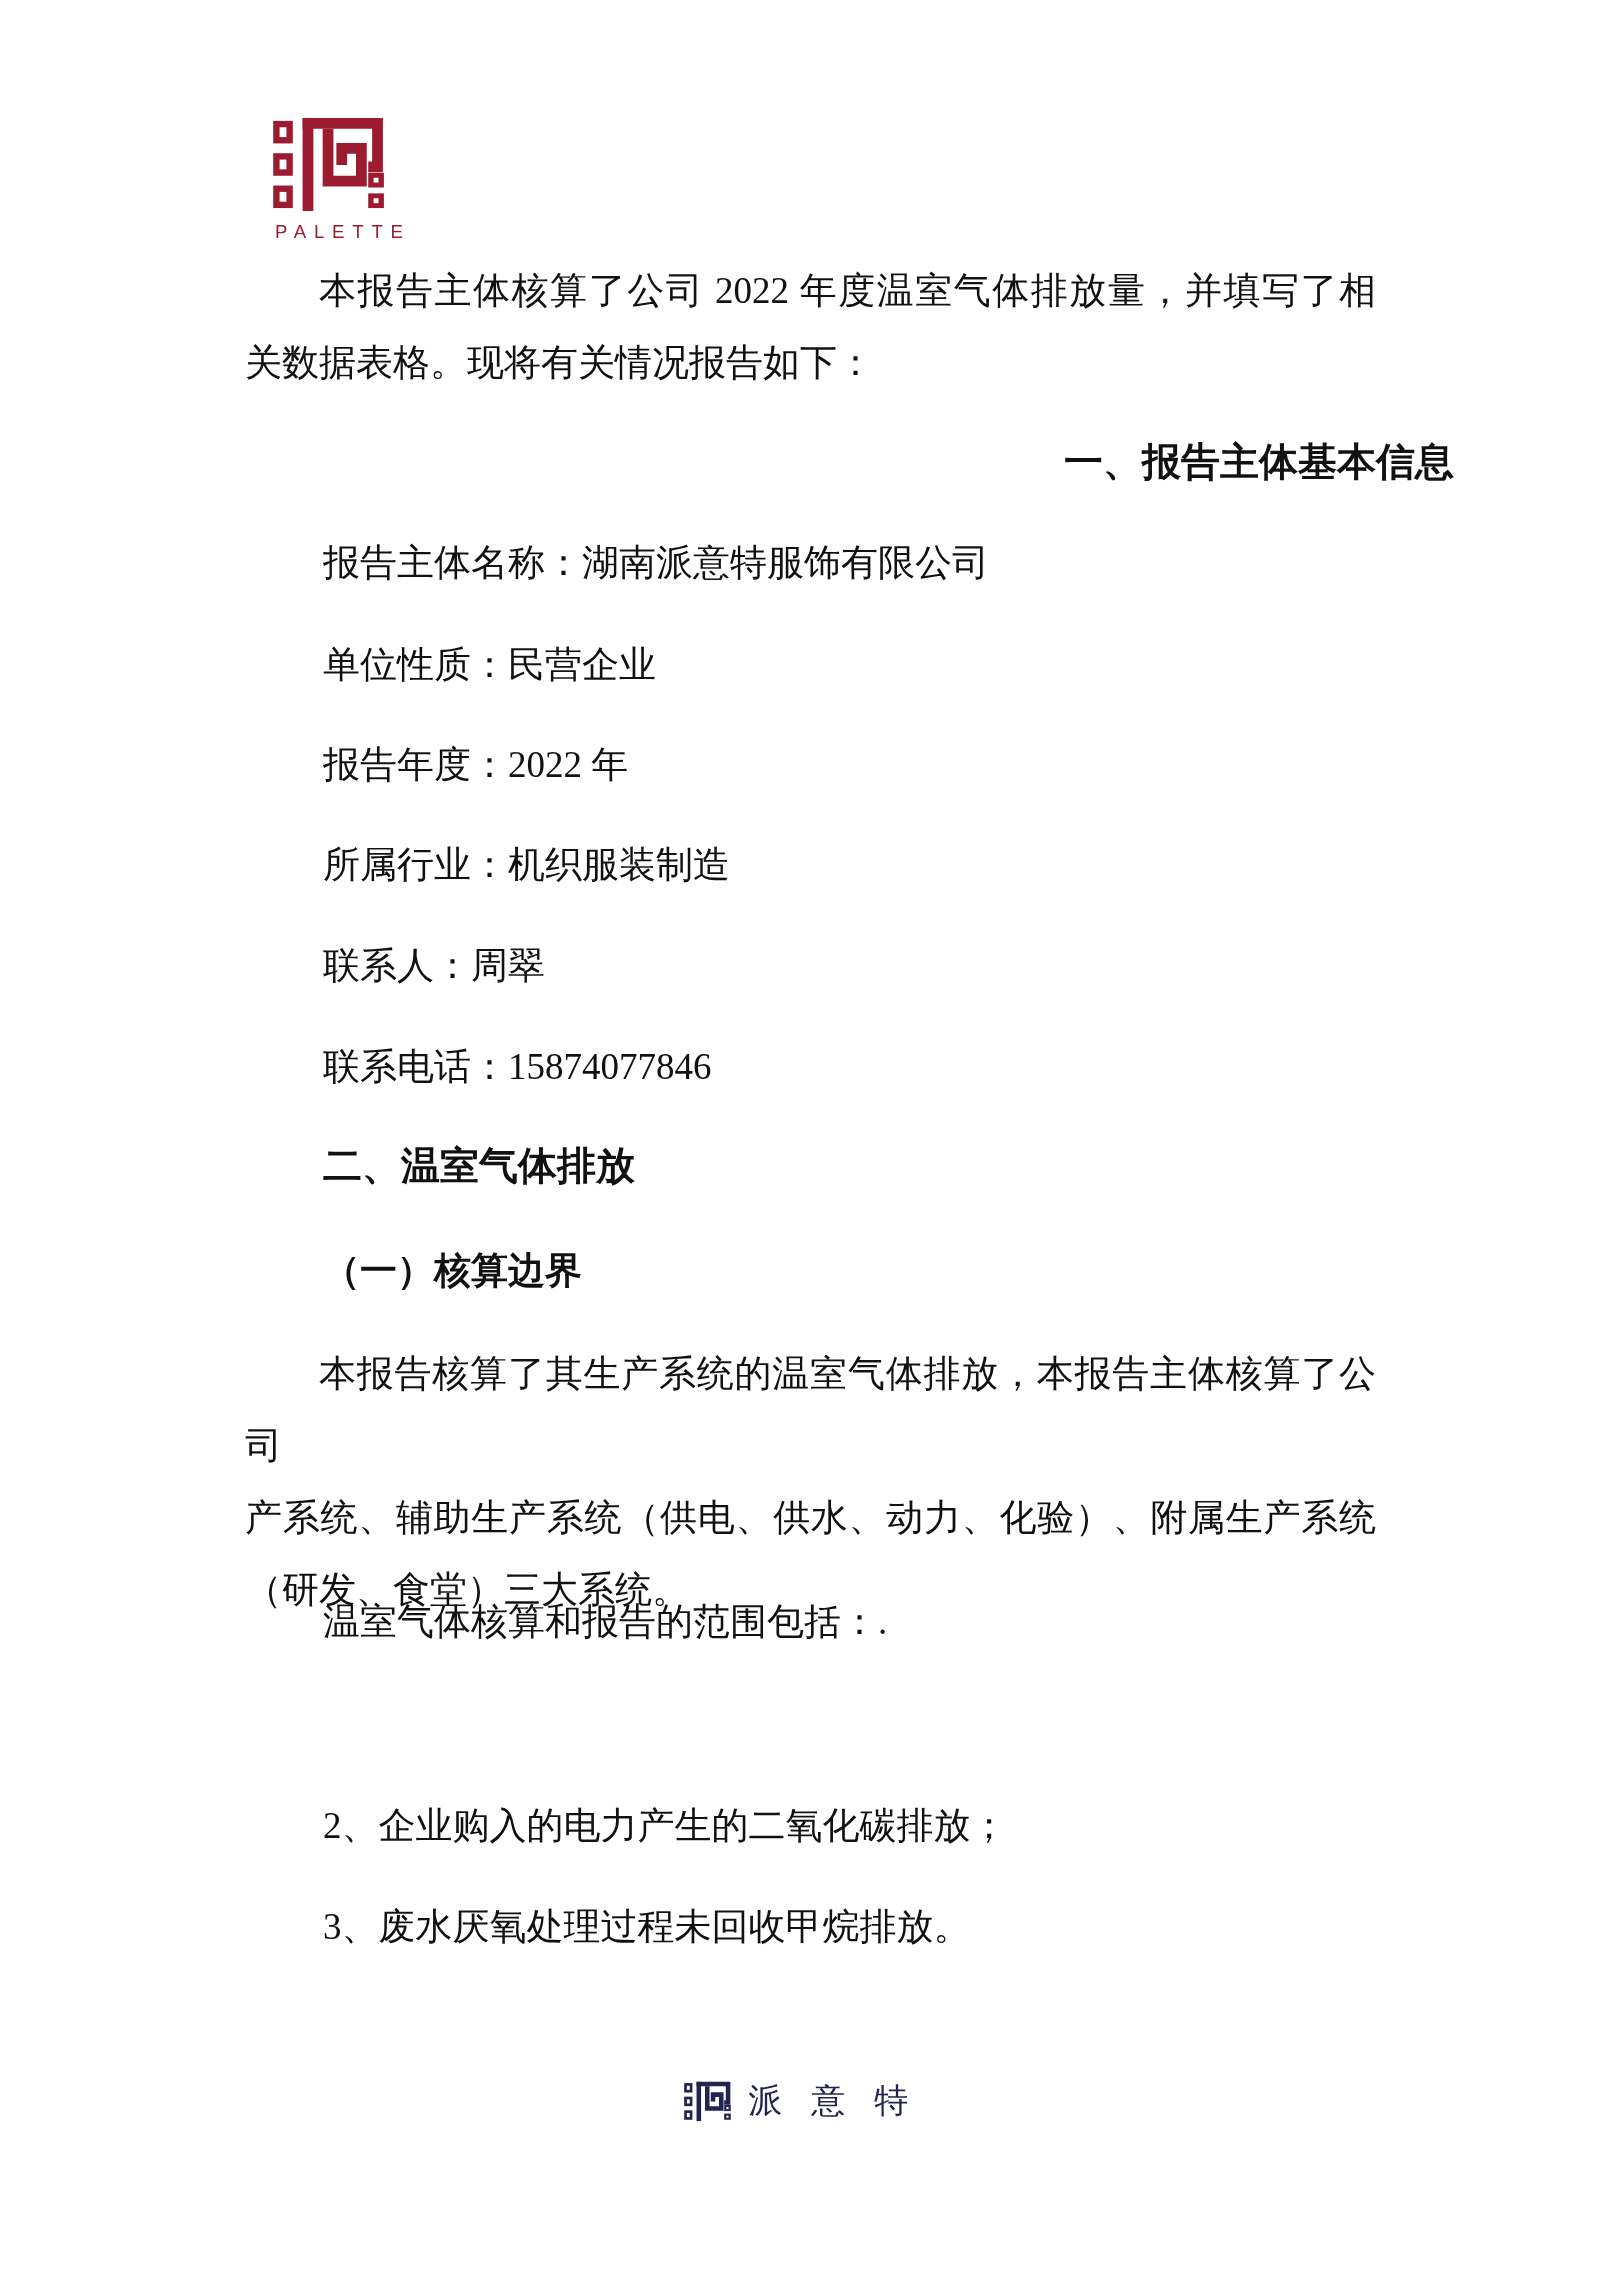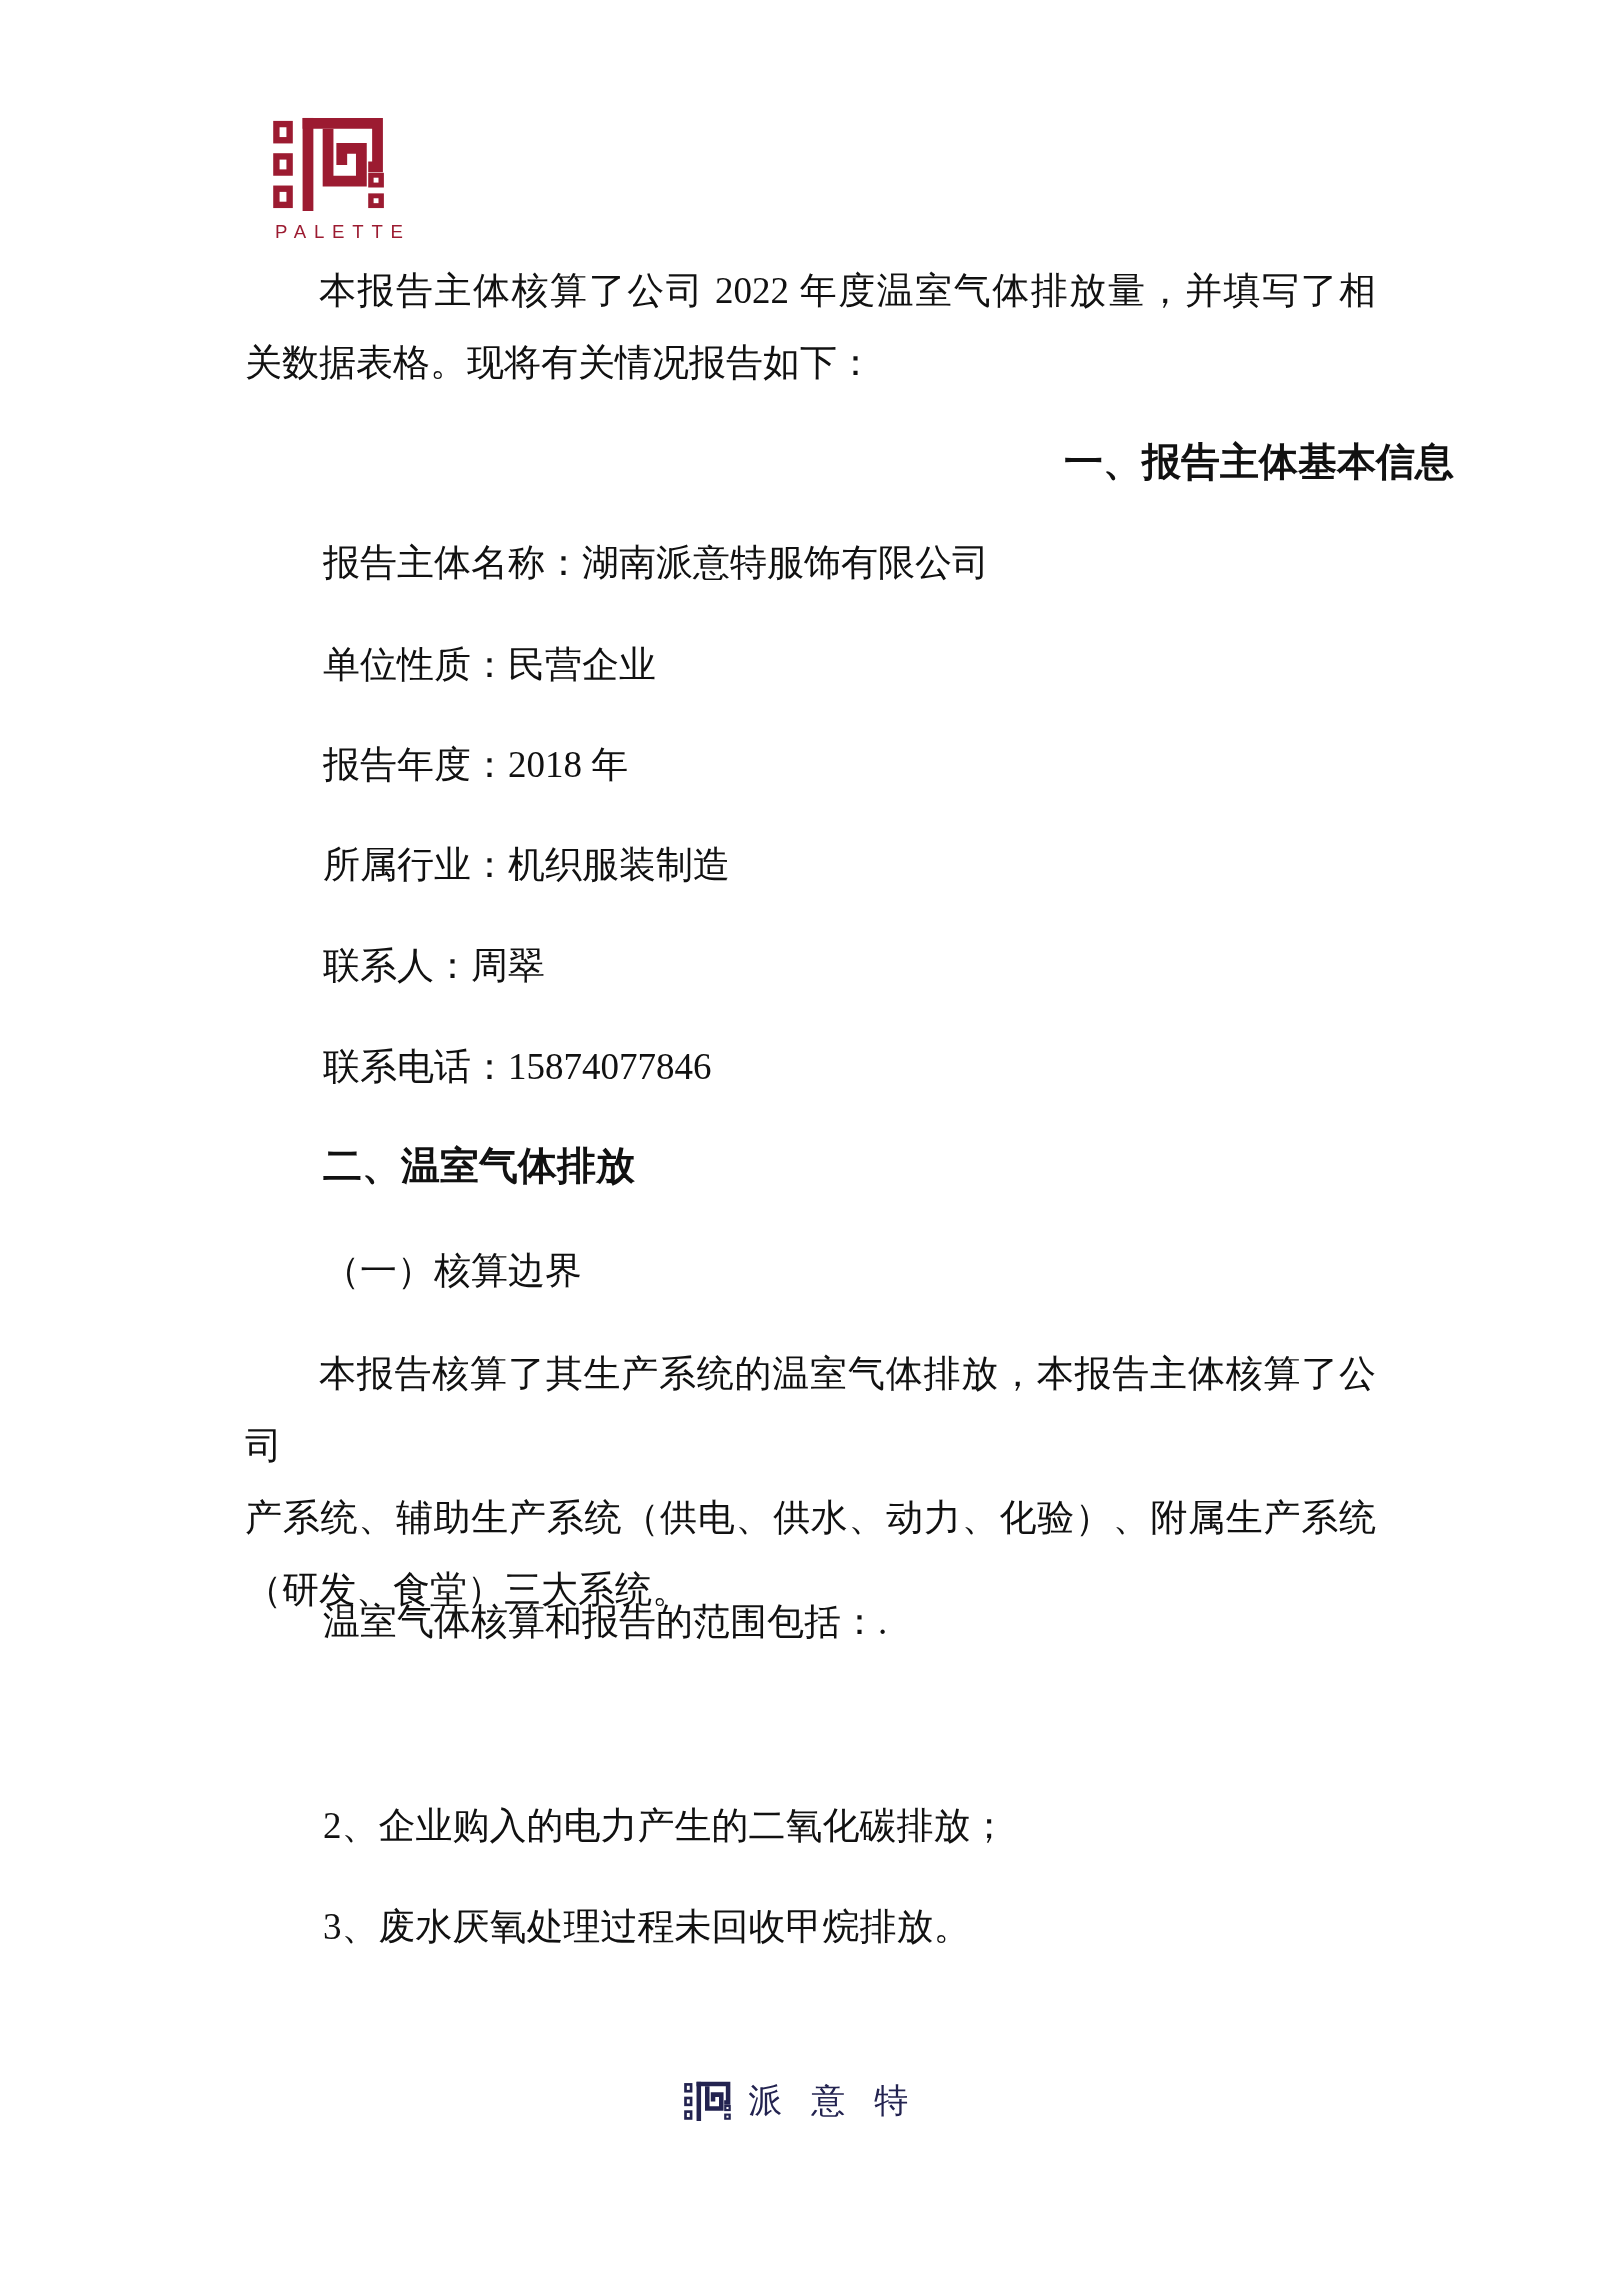--- a/index.html
+++ b/index.html
@@ -31,21 +31,21 @@
   .para .ln { width:1131px; }
   .indent { text-indent:74px; }
   .pad2 { padding-left:78px; }
   .stretch { text-align:justify; text-align-last:justify; }
   .h1 {
     font-family:"Liberation Sans","DejaVu Sans",sans-serif;
     font-weight:700; font-size:39px; line-height:49px; white-space:nowrap;
   }
   .h2 {
     font-family:"Liberation Sans","DejaVu Sans",sans-serif;
-    font-weight:400; font-size:37px; line-height:47px; white-space:nowrap;
+    font-weight:700; font-size:37px; line-height:47px; white-space:nowrap;
   }
 
   
   .footer-block {
     left:0; top:2078px; width:1621px;
     display:flex; justify-content:center; align-items:center; gap:15.7px;
     color:#232350;
   }
   .footer-brand {
     font-family:"Liberation Sans","DejaVu Sans",sans-serif;
@@ -89,21 +89,21 @@
 
   <div class="abs textcol para" style="top:255px;">
     <div class="ln indent stretch">本报告主体核算了公司 2022 年度温室气体排放量，并填写了相</div>
     <div class="ln">关数据表格。现将有关情况报告如下：</div>
   </div>
 
   <div class="abs textcol h1 pad2" style="top:437px;text-align:right;">一、报告主体基本信息</div>
 
   <div class="abs textcol body-line pad2" style="top:539px;"><span>报告主体名称：</span><span>湖南派意特服饰有限公司</span></div>
   <div class="abs textcol body-line pad2" style="top:641px;"><span>单位性质：</span><span>民营企业</span></div>
-  <div class="abs textcol body-line pad2" style="top:741px;"><span>报告年度：</span><span>2018 年</span></div>
+  <div class="abs textcol body-line pad2" style="top:741px;"><span>报告年度：</span><span>2022 年</span></div>
   <div class="abs textcol body-line pad2" style="top:841px;"><span>所属行业：</span><span>机织服装制造</span></div>
   <div class="abs textcol body-line pad2" style="top:942px;"><span>联系人：</span><span>周翠</span></div>
   <div class="abs textcol body-line pad2" style="top:1043px;"><span>联系电话：</span><span>15874077846</span></div>
 
   <div class="abs textcol h1 pad2" style="top:1141px;">二、温室气体排放</div>
   <div class="abs textcol h2 pad2" style="top:1247px;">（一）核算边界</div>
 
   <div class="abs textcol para" style="top:1338px;">
     <div class="ln indent stretch">本报告核算了其生产系统的温室气体排放，本报告主体核算了公司</div>
     <div class="ln stretch">产系统、辅助生产系统（供电、供水、动力、化验）、附属生产系统</div>

